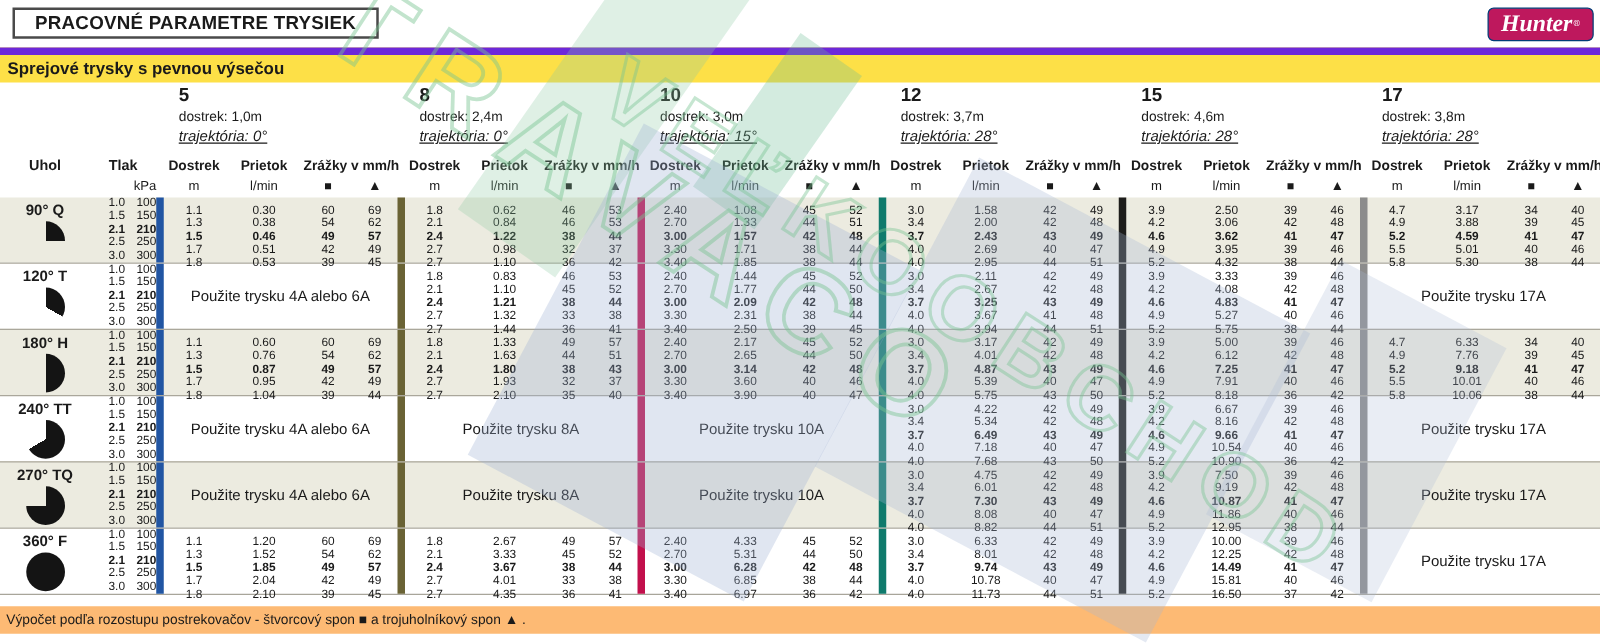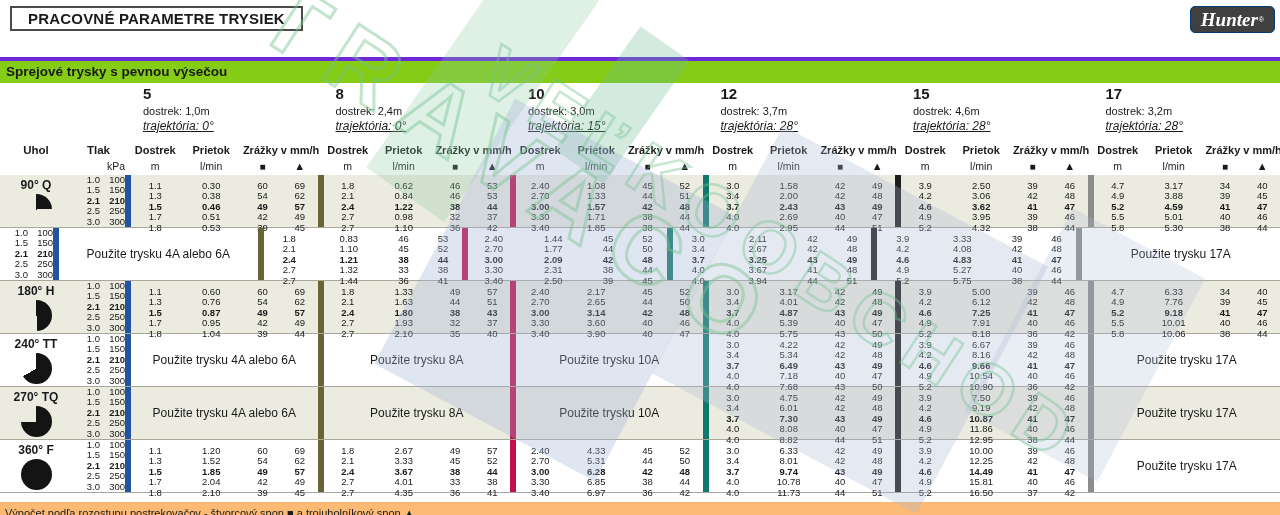--- a/index.html
+++ b/index.html
@@ -2,25 +2,25 @@
 <html><head>
 <meta charset="utf-8">
 <style>
   html,body{margin:0;padding:0;}
   body{width:1280px;height:515px;font-family:"Liberation Sans",sans-serif;background:#fff;color:#1a1a1a;overflow:hidden;}
   .page{position:relative;width:1280px;height:515px;overflow:hidden;background:#fff;}
 
   
   .topbar{position:relative;height:38px;z-index:2;}
   .title-box{position:absolute;left:10px;top:6px;border:2px solid #4a4a4a;background:#fff;padding:2px 16px;font-size:15px;font-weight:bold;letter-spacing:.2px;}
-  .brand{position:absolute;right:5px;top:6px;background:#404040;border:1px solid #003c77;border-radius:5px;height:25px;padding:0 10px;display:flex;align-items:center;}
+  .brand{position:absolute;right:5px;top:6px;background:#be185d;border:1px solid #003c77;border-radius:5px;height:25px;padding:0 10px;display:flex;align-items:center;}
   .brand-text{color:#fff;font-family:"Liberation Serif",serif;font-style:italic;font-weight:bold;font-size:19px;line-height:1;}
   .brand-mark{color:#fff;font-size:7px;vertical-align:top;margin-left:1px;}
 
-  .subtitle{height:22px;line-height:22px;background:#84cc16;border-top:4px solid #6d28d9;font-weight:bold;font-size:13.5px;padding-left:6px;position:relative;z-index:2;margin-top:19px;}
+  .subtitle{height:22px;line-height:22px;background:#fde047;border-top:6px solid #6d28d9;font-weight:bold;font-size:13.5px;padding-left:6px;position:relative;z-index:2;}
 
   
   .thead{display:flex;height:92px;position:relative;z-index:2;}
   .corner{width:125px;display:flex;flex-direction:column;justify-content:flex-end;}
   .corner-r1{display:flex;font-weight:bold;font-size:11.5px;height:16px;}
   .uhol-h{width:72px;text-align:center;}
   .tlak-h{width:53px;text-align:center;}
   .corner-r2{display:flex;font-size:10.5px;height:15px;}
   .sp72{width:72px;}
   .bar-h{width:28px;text-align:center;margin-top:16px;}
@@ -182,21 +182,21 @@
           <div class="sh-units">
             <div>m</div>
             <div>l/min</div>
             <div class="sym-sq">■</div>
             <div class="sym-tr">▲</div>
           </div>
         </div>
       </div>
       <div class="nozzle-head">
         <div class="nz-id">17</div>
-        <div class="nz-dost">dostrek: 3,2m</div>
+        <div class="nz-dost">dostrek: 3,8m</div>
         <div class="nz-traj">trajektória: 28°</div>
         <div class="subhead">
           <div class="sh-grid">
             <div>Dostrek</div>
             <div>Prietok</div>
             <div class="sh-span">Zrážky v mm/h</div>
           </div>
           <div class="sh-units">
             <div>m</div>
             <div>l/min</div>
@@ -367,20 +367,24 @@
             <div class="ncell">40</div>
             <div class="ncell">46</div>
             <div class="ncell">5.8</div>
             <div class="ncell">5.30</div>
             <div class="ncell">38</div>
             <div class="ncell">44</div>
           </div>
         </div>
       </div>
       <div class="group">
+        <div class="c-uhol">
+          <div class="angle-label">120° T</div>
+          <div class="arc" style="background: conic-gradient(rgb(20, 20, 20) 120deg, rgba(0, 0, 0, 0) 120deg);"></div>
+        </div>
         <div class="c-bar">
           <div class="prow">1.0</div>
           <div class="prow">1.5</div>
           <div class="prow bold">2.1</div>
           <div class="prow">2.5</div>
           <div class="prow">3.0</div>
         </div>
         <div class="c-kpa">
           <div class="prow">100</div>
           <div class="prow">150</div>

